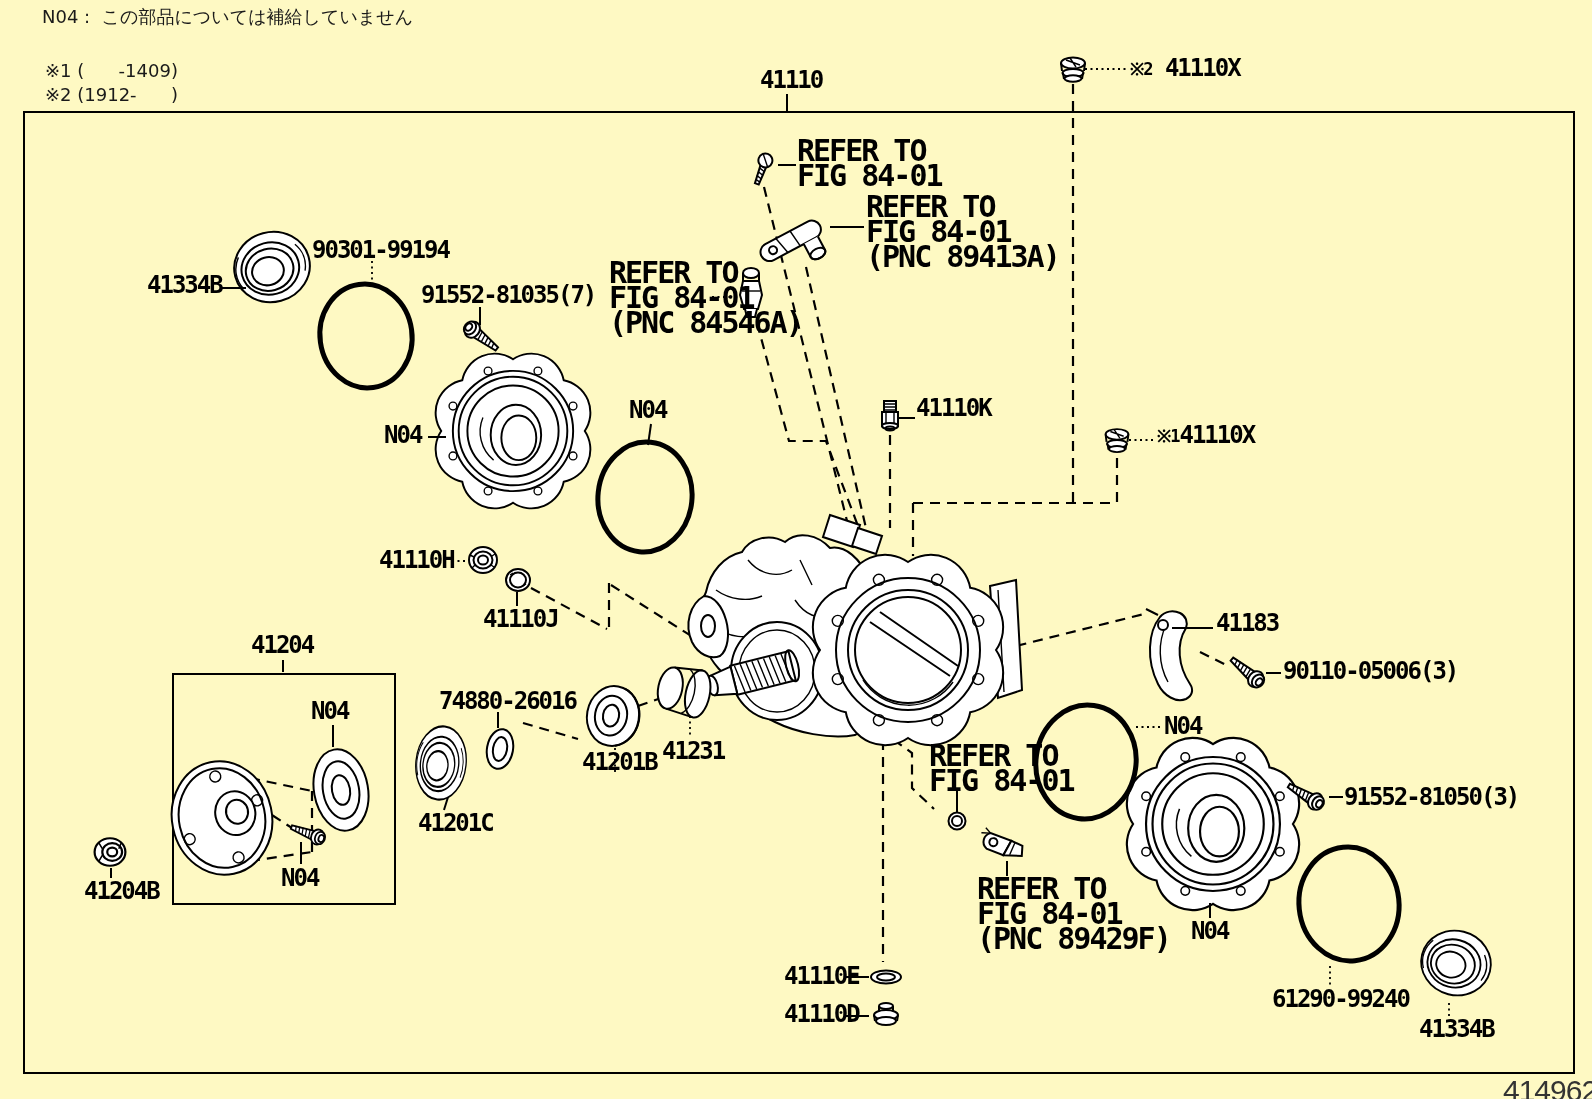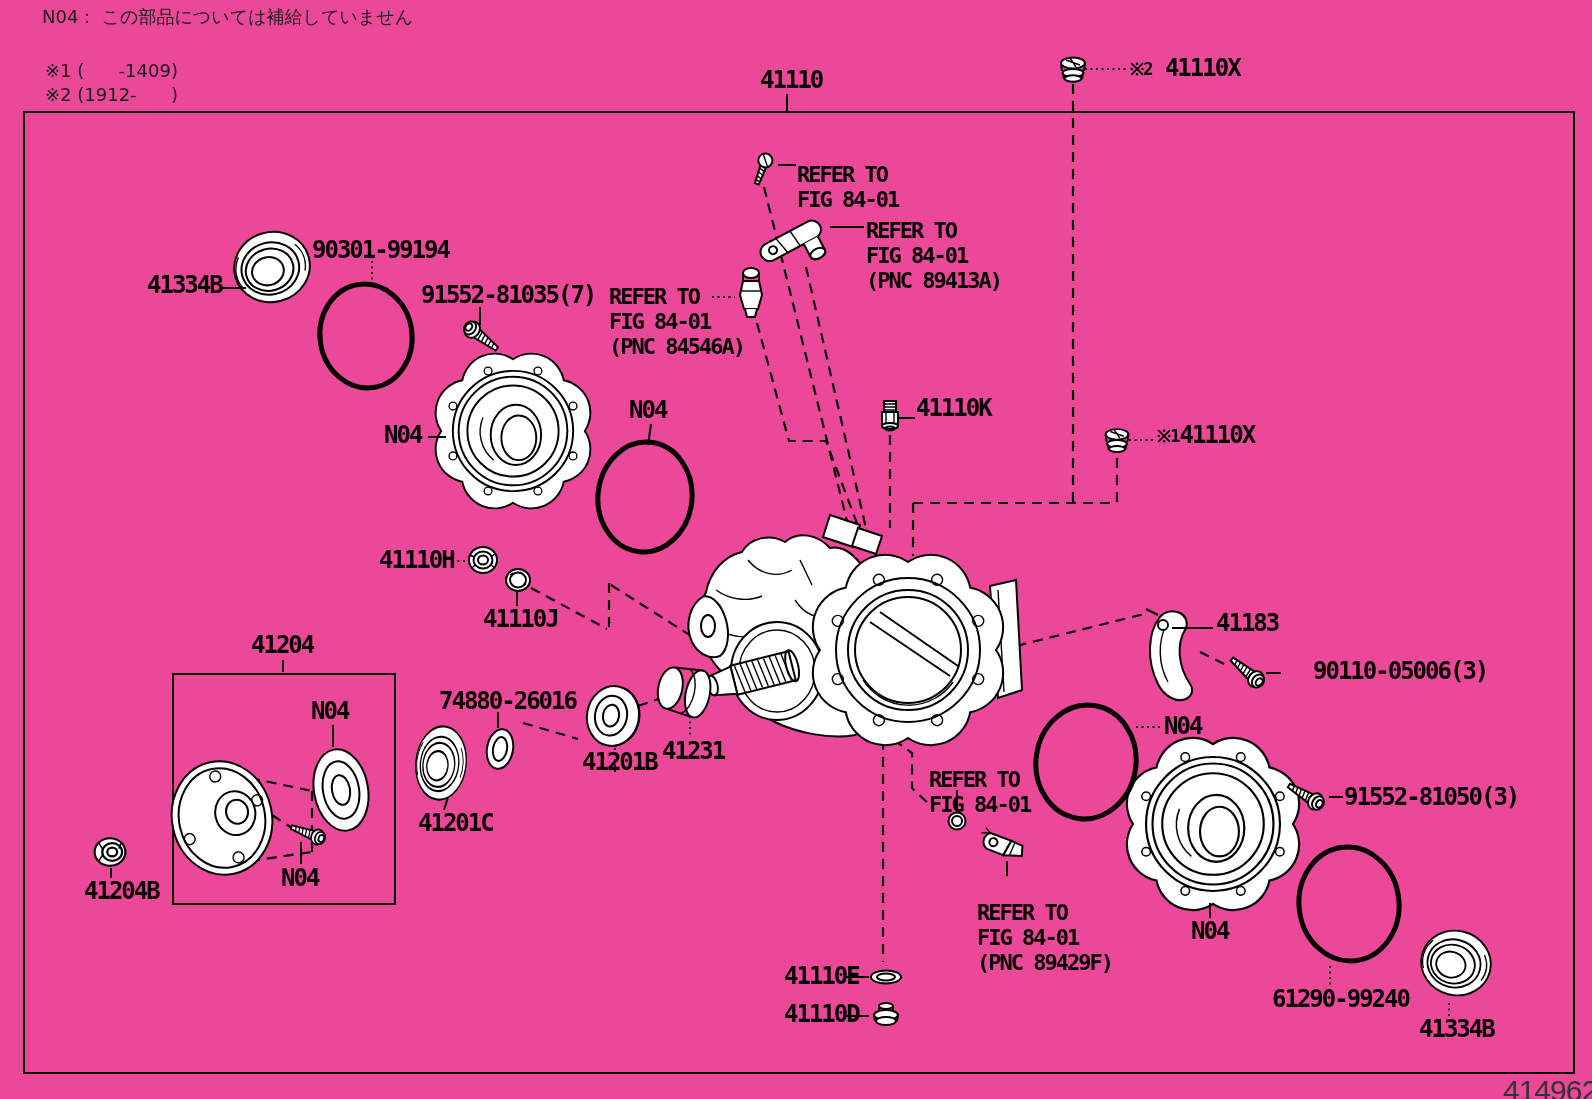--- a/index.html
+++ b/index.html
@@ -1,23 +1,23 @@
 <!DOCTYPE html>
 <html><head>
 <meta charset="utf-8">
 <style>
   html,body{margin:0;padding:0;background:#fff;}
-  #stage{position:relative;width:1592px;height:1099px;background:#ec4899;overflow:hidden;
+  #stage{position:relative;width:1592px;height:1099px;background:#fef9c3;overflow:hidden;
          font-family:"DejaVu Sans Mono", monospace;color:#000;}
   .note{position:absolute;font-family:"DejaVu Sans", sans-serif;font-size:18px;color:#1a1a1a;white-space:pre;}
   .pl{position:absolute;font-family:"DejaVu Sans Mono", monospace;font-weight:bold;font-size:24px;
       letter-spacing:-2px;white-space:nowrap;line-height:1;}
   .pl .star{font-size:17px;font-weight:bold;letter-spacing:-1px;vertical-align:1px;}
-  .refer{position:absolute;font-family:"DejaVu Sans Mono", monospace;font-weight:bold;font-size:22px;
-         letter-spacing:-2px;line-height:25px;white-space:nowrap;margin-top:24px;}
+  .refer{position:absolute;font-family:"DejaVu Sans Mono", monospace;font-weight:bold;font-size:30px;
+         letter-spacing:-2px;line-height:25px;white-space:nowrap;}
   .figcode{position:absolute;font-family:Liberation Sans, sans-serif;font-size:30px;letter-spacing:-1px;color:#333;}
   .main-border{position:absolute;left:23px;top:111px;width:1548px;height:959px;border:2.5px solid #000;}
   .box41204{position:absolute;left:172px;top:673px;width:220px;height:228px;border:2px solid #000;}
   svg{position:absolute;left:0;top:0;}
   svg *{vector-effect:none;}
   .ln{stroke:#000;stroke-width:2;fill:none;}
   .dash{stroke:#000;stroke-width:2.2;fill:none;stroke-dasharray:10 7;}
   .dot{stroke:#000;stroke-width:1.8;fill:none;stroke-dasharray:2 3.5;}
   .oring{stroke:#000;stroke-width:5;fill:none;}
   .part{stroke:#000;stroke-width:2;fill:#fff;}
@@ -317,21 +317,21 @@
   <div class="pl" style="left:483px;top:607px">41110J</div>
   <div class="pl" style="left:251px;top:633px">41204</div>
   <div class="pl" style="left:311px;top:699px">N04</div>
   <div class="pl" style="left:281px;top:866px">N04</div>
   <div class="pl" style="left:84px;top:879px">41204B</div>
   <div class="pl" style="left:439px;top:689px">74880-26016</div>
   <div class="pl" style="left:418px;top:811px">41201C</div>
   <div class="pl" style="left:582px;top:750px">41201B</div>
   <div class="pl" style="left:662px;top:739px">41231</div>
   <div class="pl" style="left:1216px;top:611px">41183</div>
-  <div class="pl" style="left:1313px;top:659px">90110-05006(3)</div>
+  <div class="pl" style="left:1283px;top:659px">90110-05006(3)</div>
   <div class="pl" style="left:1164px;top:714px">N04</div>
   <div class="pl" style="left:1191px;top:919px">N04</div>
   <div class="pl" style="left:1344px;top:785px">91552-81050(3)</div>
   <div class="pl" style="left:1272px;top:987px">61290-99240</div>
   <div class="pl" style="left:1419px;top:1017px">41334B</div>
   <div class="pl" style="left:784px;top:964px">41110E</div>
   <div class="pl" style="left:784px;top:1002px">41110D</div>
 
   <div class="refer" style="left:797px;top:138px">
     <div>REFER TO</div>

